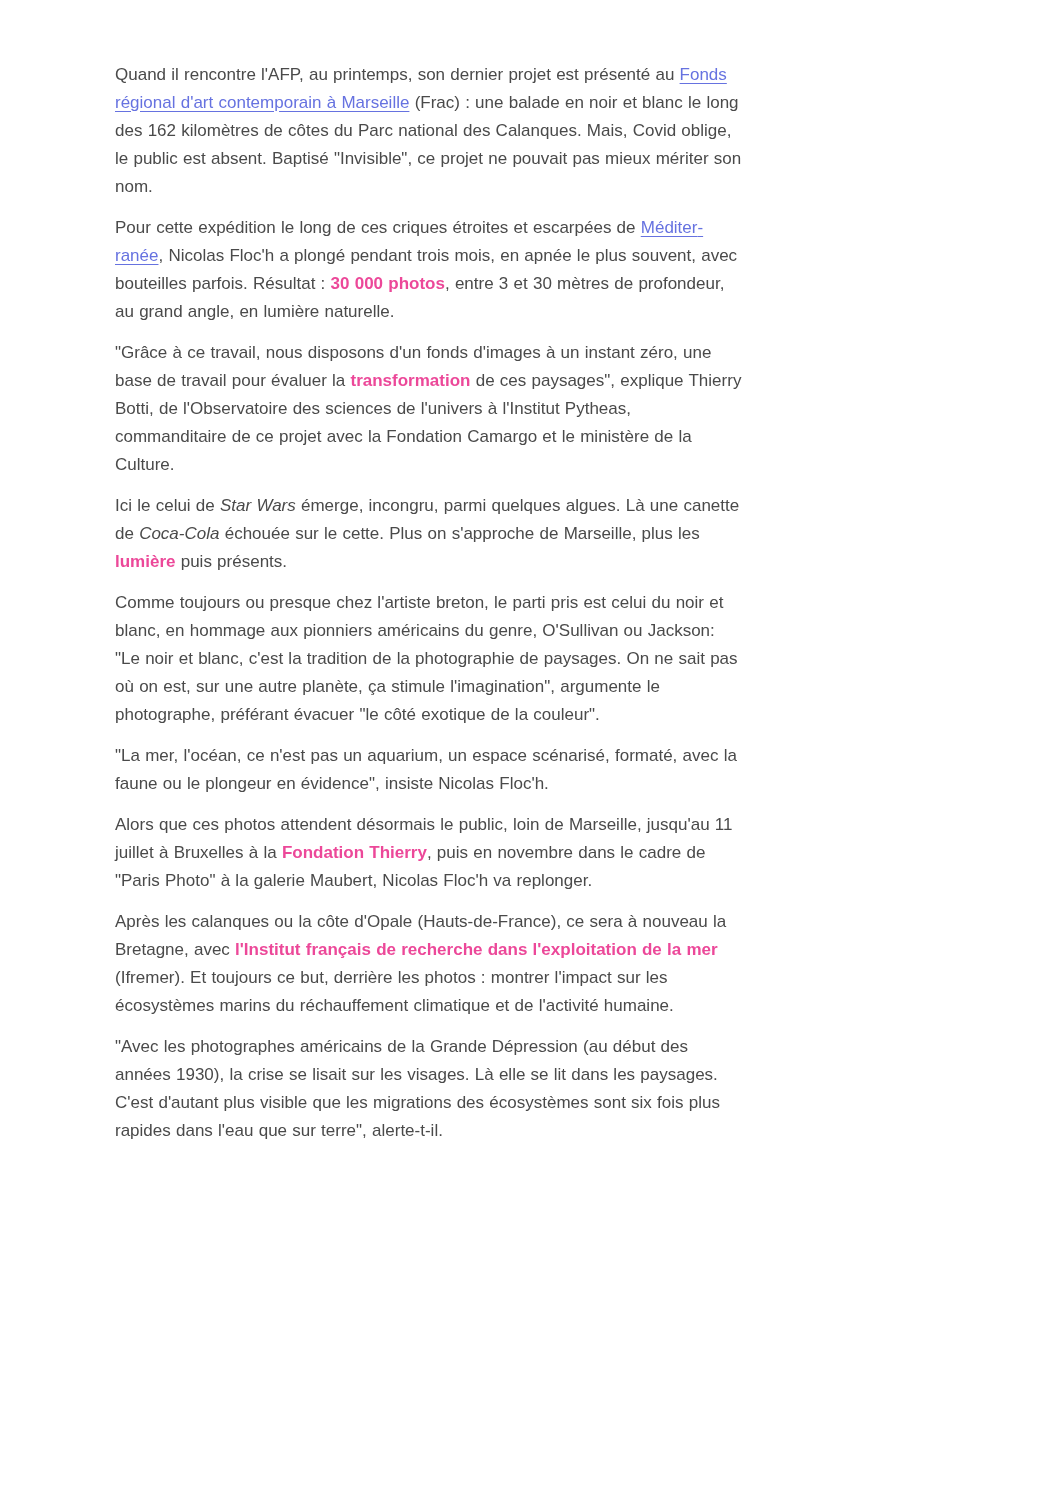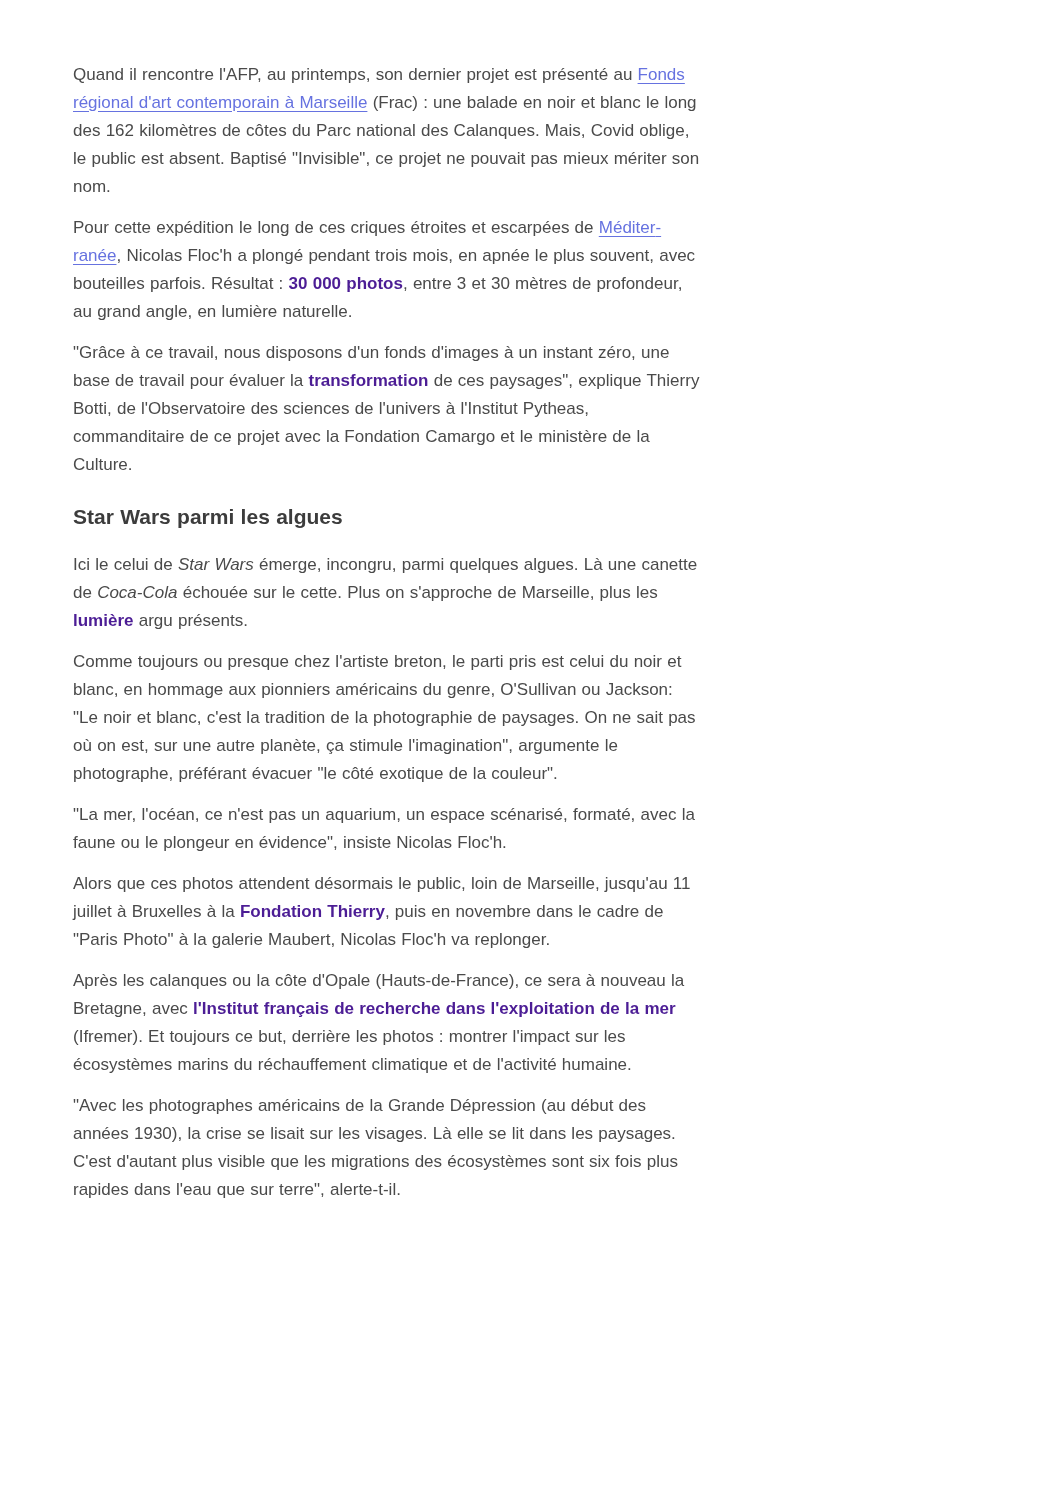--- a/index.html
+++ b/index.html
@@ -9,21 +9,21 @@
     background: #ffffff;
   }
   body {
     width: 1058px;
     height: 1497px;
     font-family: "Liberation Sans", sans-serif;
     overflow: hidden;
   }
   .article {
     width: 628px;
-    margin-left: 73px;
+    margin-left: 115px;
     padding-top: 61px;
     color: #4a4a4a;
     font-size: 17px;
     line-height: 28px;
     text-align: left;
     hyphens: manual;
     -webkit-hyphens: manual;
     word-spacing: 0.5px;
   }
   .article p {
@@ -37,40 +37,39 @@
     margin: 23px 0 19px 0;
   }
   .article a {
     color: #6672e0;
     text-decoration: underline;
     text-underline-offset: 3px;
     cursor: pointer;
   }
   .article strong {
     font-weight: 700;
-    color: #4c1d95;
+    color: #ec4899;
   }
   .article em {
     font-style: italic;
   }
 </style>
 </head>
 <body>
 
 <main class="article">
 
   <p><span>Quand il rencontre l'AFP, au printemps, son dernier projet est présenté au </span><a>Fonds régional d'art contemporain à Marseille</a><span> (Frac) : une balade en noir et blanc le long des 162 kilomètres de côtes du Parc national des Calanques. Mais, Covid oblige, le public est absent. Baptisé "Invisible", ce projet ne pou­vait pas mieux mériter son nom.</span></p>
 
   <p><span>Pour cette expédition le long de ces criques étroites et escarpées de </span><a>Méditer­ranée</a><span>, Nicolas Floc'h a plongé pendant trois mois, en apnée le plus souvent, avec bouteilles parfois. Résultat : </span><strong>30 000 photos</strong><span>, entre 3 et 30 mètres de pro­fondeur, au grand angle, en lumière naturelle.</span></p>
 
   <p><span>"Grâce à ce travail, nous disposons d'un fonds d'images à un instant zéro, une base de travail pour évaluer la </span><strong>transformation</strong><span> de ces paysages", explique Thierry Botti, de l'Observatoire des sciences de l'univers à l'Institut Pytheas, commanditaire de ce projet avec la Fondation Camargo et le ministère de la Culture.</span></p>
 
-  <h2>Star Wars parmi les algues</h2>
 
-  <p><span>Ici le celui de </span><em>Star Wars</em><span> émerge, incongru, parmi quelques algues. Là une ca­nette de </span><em>Coca-Cola</em><span> échouée sur le cette. Plus on s'approche de Marseille, plus les </span><strong>lumière</strong><span> argu présents.</span></p>
+  <p><span>Ici le celui de </span><em>Star Wars</em><span> émerge, incongru, parmi quelques algues. Là une ca­nette de </span><em>Coca-Cola</em><span> échouée sur le cette. Plus on s'approche de Marseille, plus les </span><strong>lumière</strong><span> puis présents.</span></p>
 
   <p><span>Comme toujours ou presque chez l'artiste breton, le parti pris est celui du noir et blanc, en hommage aux pionniers américains du genre, O'Sullivan ou Jack­son: "Le noir et blanc, c'est la tradition de la photographie de paysages. On ne sait pas où on est, sur une autre planète, ça stimule l'imagination", argu­mente le photographe, préférant évacuer "le côté exotique de la couleur".</span></p>
 
   <p><span>"La mer, l'océan, ce n'est pas un aquarium, un espace scénarisé, formaté, avec la faune ou le plongeur en évidence", insiste Nicolas Floc'h.</span></p>
 
   <p><span>Alors que ces photos attendent désormais le public, loin de Marseille, jus­qu'au 11 juillet à Bruxelles à la </span><strong>Fondation Thierry</strong><span>, puis en novembre dans le cadre de "Paris Photo" à la galerie Maubert, Nicolas Floc'h va replonger.</span></p>
 
   <p><span>Après les calanques ou la côte d'Opale (Hauts-de-France), ce sera à nouveau la Bretagne, avec </span><strong>l'Institut français de recherche dans l'exploitation de la mer</strong><span> (Ifremer). Et toujours ce but, derrière les photos : montrer l'impact sur les écosystèmes marins du réchauffement climatique et de l'activité humaine.</span></p>
 
   <p><span>"Avec les photographes américains de la Grande Dépression (au début des années 1930), la crise se lisait sur les visages. Là elle se lit dans les paysages. C'est d'autant plus visible que les migrations des écosystèmes sont six fois plus rapides dans l'eau que sur terre", alerte-t-il.</span></p>

